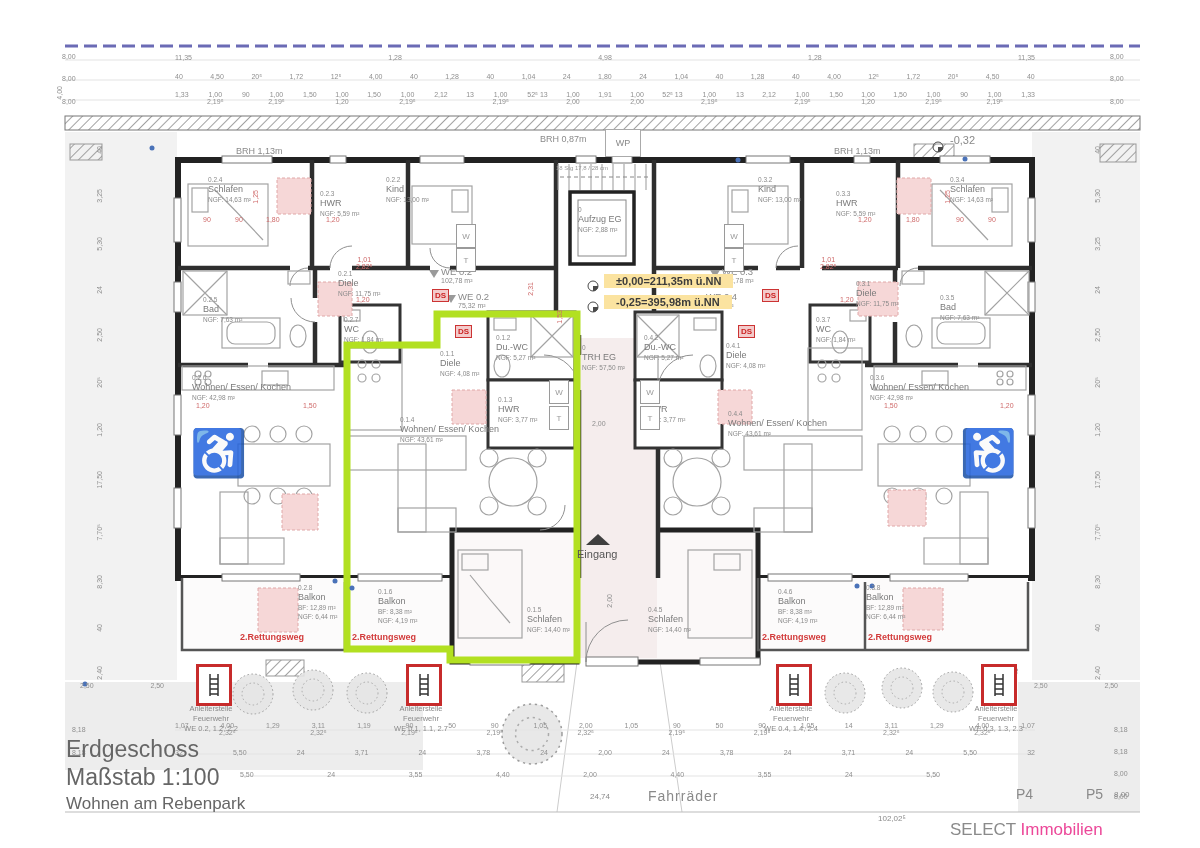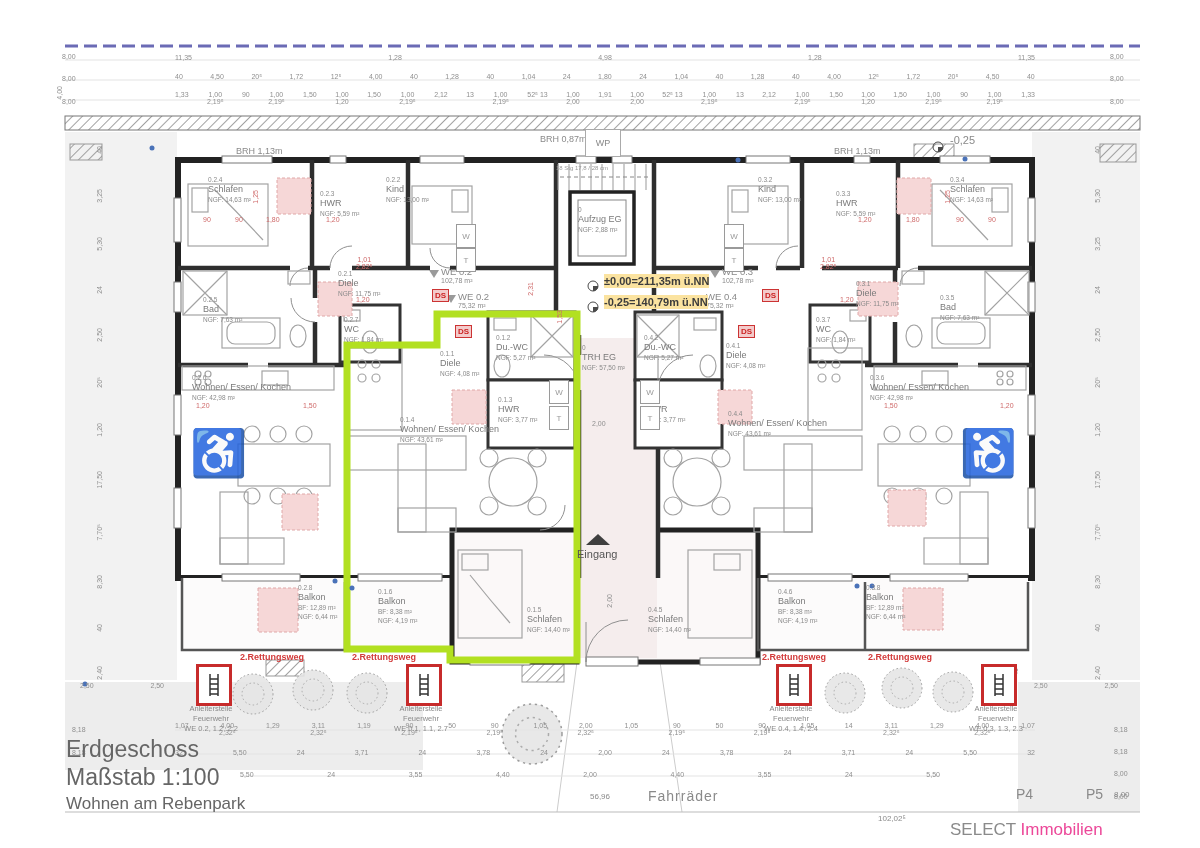--- a/index.html
+++ b/index.html
@@ -18,28 +18,28 @@
   .room{position:absolute;color:#8a8a8a;line-height:1.3;}
   .room .rid{display:block;font-size:6.5px;}
   .room .rname{display:block;font-size:9px;color:#7a7a7a;}
   .room .rarea{display:block;font-size:6.5px;}
   .apt{position:absolute;color:#8a8a8a;line-height:1.2;}
   .apt .aname{display:block;font-size:9.5px;}
   .apt .aarea{display:block;font-size:7px;}
   .apt::after{content:'';position:absolute;left:-12px;top:4px;border-left:5px solid transparent;
       border-right:5px solid transparent;border-top:8px solid #9a9a9a;}
   
-  .level{position:absolute;font-size:11px;font-weight:bold;color:#3c3c3c;background:#fbe3a0;padding:1px 0;}
-  .redtext{position:absolute;font-size:9px;font-weight:bold;color:#d23b3b;margin-top:20px;}
+  .level{position:absolute;font-size:11px;font-weight:bold;color:#3c3c3c;background:#fbe3a0;padding:1px 12px;}
+  .redtext{position:absolute;font-size:9px;font-weight:bold;color:#d23b3b;}
   .ds{position:absolute;font-size:8px;font-weight:bold;color:#c22;background:#f3cbcb;border:1px solid #c33;
       padding:0 2px;line-height:11px;}
   .brh{position:absolute;font-size:9px;color:#8a8a8a;}
   .small{position:absolute;font-size:8px;color:#8a8a8a;}
   .wp{position:absolute;width:34px;height:26px;border:1px solid #aaa;background:#fff;color:#888;
-      font-size:9px;display:flex;align-items:center;justify-content:center;}
+      font-size:9px;display:flex;align-items:center;justify-content:center;margin-left:20px;}
   .wt{position:absolute;width:18px;height:22px;border:1px solid #9a9a9a;background:#fff;color:#999;
       font-size:8px;display:flex;align-items:center;justify-content:center;}
   .ladder{position:absolute;width:30px;height:36px;border:3px solid #c72b2b;background:#fff;
       display:flex;align-items:center;justify-content:center;}
   .ladderlabel{position:absolute;width:110px;text-align:center;font-size:7.5px;color:#8a8a8a;line-height:1.35;}
   .eingang{position:absolute;font-size:11px;color:#555;}
   .arrow-up{position:absolute;width:0;height:0;border-left:12px solid transparent;
       border-right:12px solid transparent;border-bottom:11px solid #3f3f3f;}
   .stairnote{position:absolute;font-size:6px;color:#999;}
   .title{position:absolute;color:#666;}
@@ -674,22 +674,22 @@
 <div class="apt" style="left:722px;top:266px">
     <span class="aname">WE 0.3</span>
     <span class="aarea">102,78 m²</span>
   </div>
 <div class="apt" style="left:706px;top:291px">
     <span class="aname">WE 0.4</span>
     <span class="aarea">75,32 m²</span>
   </div>
 
 <div class="level" style="left:604px;top:274px">±0,00=211,35m ü.NN</div>
-<div class="level" style="left:604px;top:295px">-0,25=140,79m ü.NN</div>
-<div class="small" style="left:950px;top:134px;font-size:11px">-0,25</div>
+<div class="level" style="left:604px;top:295px">-0,25=395,98m ü.NN</div>
+<div class="small" style="left:950px;top:134px;font-size:11px">-0,32</div>
 
 <div class="brh" style="left:236px;top:146px">BRH 1,13m</div>
 <div class="brh" style="left:540px;top:134px">BRH 0,87m</div>
 <div class="brh" style="left:834px;top:146px">BRH 1,13m</div>
 
 <div class="wp" style="left:585px;top:129px">
     <span>WP</span>
   </div>
 <div class="stairnote" style="left:556px;top:165px">18 Stg 17,8 / 28 cm</div>
 
@@ -752,21 +752,21 @@
 <div class="ladder" style="left:981px;top:664px">
     <svg width="20" height="26" viewBox="0 0 20 26">
       <path d="M6,2 V24 M14,2 V24 M6,7 H14 M6,12 H14 M6,17 H14 M6,22 H14" stroke="#333" stroke-width="1.5" fill="none"></path>
     </svg>
   </div>
 <div class="ladderlabel" style="left:156px;top:704px"><span>Anleiterstelle</span><br><span>Feuerwehr</span><br><span>WE 0.2, 1.2, 2.2</span></div>
 <div class="ladderlabel" style="left:366px;top:704px"><span>Anleiterstelle</span><br><span>Feuerwehr</span><br><span>WE 0.1, 1.1, 2.7</span></div>
 <div class="ladderlabel" style="left:736px;top:704px"><span>Anleiterstelle</span><br><span>Feuerwehr</span><br><span>WE 0.4, 1.4, 2.4</span></div>
 <div class="ladderlabel" style="left:941px;top:704px"><span>Anleiterstelle</span><br><span>Feuerwehr</span><br><span>WE 0.3, 1.3, 2.3</span></div>
 
-<div class="small" style="left:590px;top:792px">56,96</div>
+<div class="small" style="left:590px;top:792px">24,74</div>
 <div class="fahr" style="left:648px;top:788px">Fahrräder</div>
 <div class="small" style="left:878px;top:814px">102,02⁵</div>
 <div class="pmark" style="left:1016px;top:786px">P4</div>
 <div class="pmark" style="left:1086px;top:786px">P5</div>
 <div class="small" style="left:1114px;top:790px">8,00</div>
 
 <div class="title t1" style="left:66px;top:736px">Erdgeschoss</div>
 <div class="title t2" style="left:66px;top:764px">Maßstab 1:100</div>
 <div class="title t3" style="left:66px;top:794px">Wohnen am Rebenpark</div>
 <div class="brand" style="left:950px;top:820px"><span class="b1">SELECT</span><span class="b2"> Immobilien</span></div>

